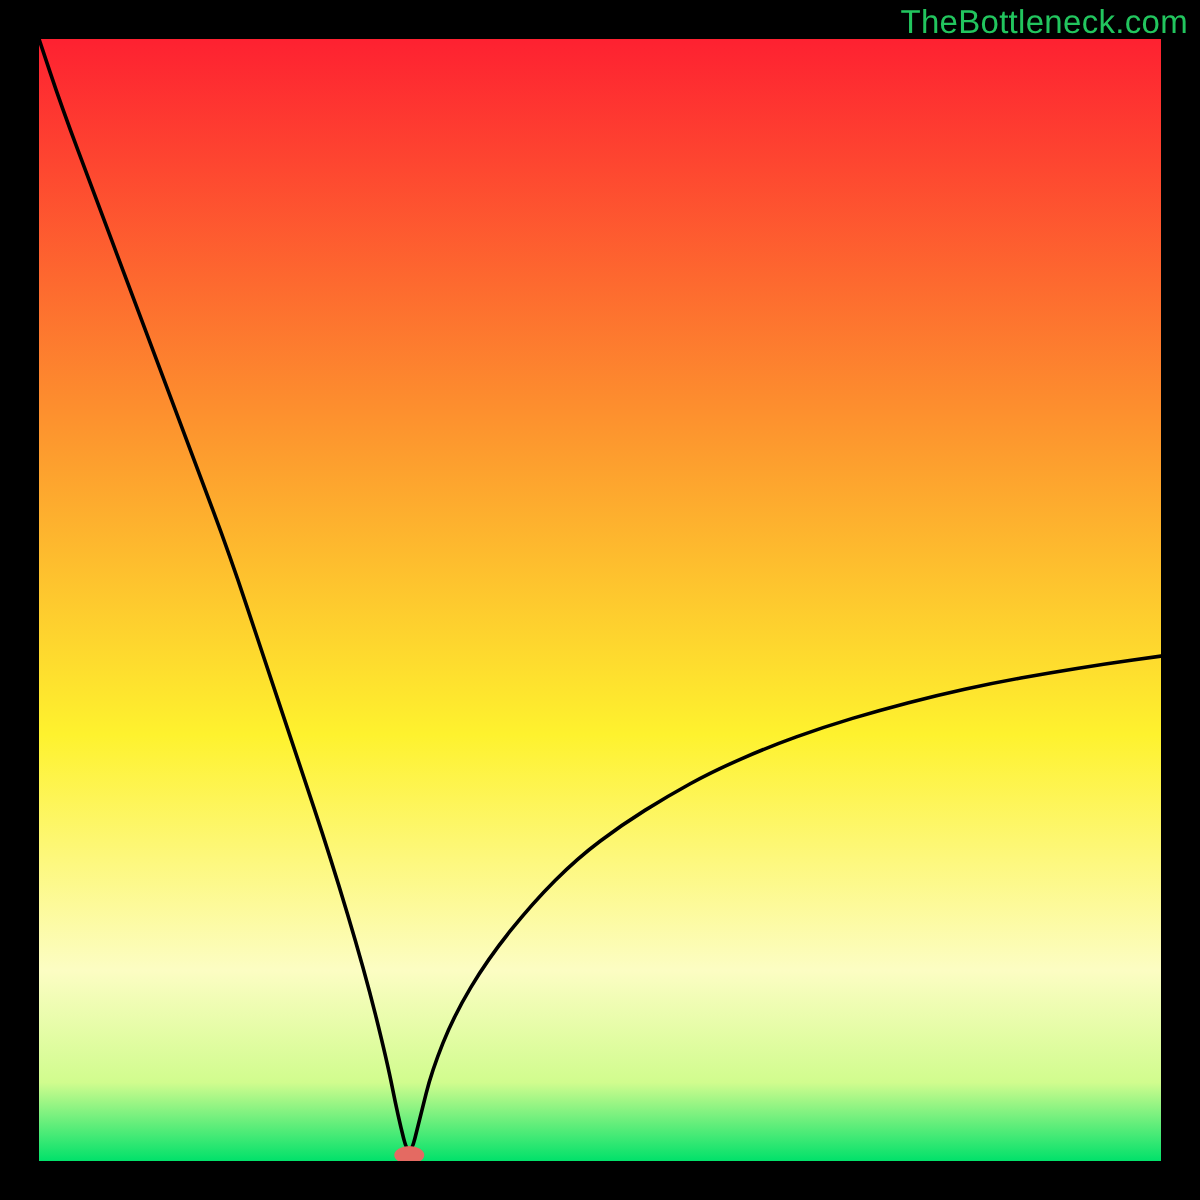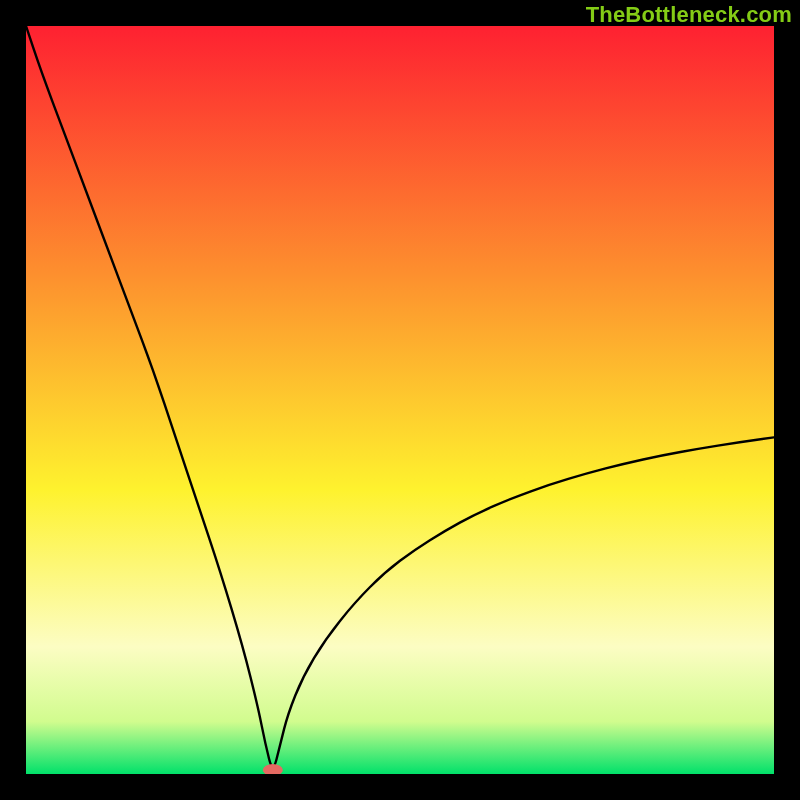--- a/index.html
+++ b/index.html
@@ -23,24 +23,24 @@
     position: absolute;
     left: 0;
     top: 0;
     width: 748px;
     height: 748px;
   }
   .watermark {
     position: absolute;
     top: 2px;
     right: 8px;
-    color: #84cc16;
+    color: #22c55e;
     font-size: 22px;
     letter-spacing: 0.2px;
-    font-weight: 700;
+    font-weight: 400;
   }
   svg { display: block; }
 </style>
 </head>
 <body>
 
 <div class="frame">
   <svg class="plot" viewBox="0 0 748 748" preserveAspectRatio="none">
     <defs>
       <linearGradient id="bg-grad" x1="0" y1="0" x2="0" y2="1">

